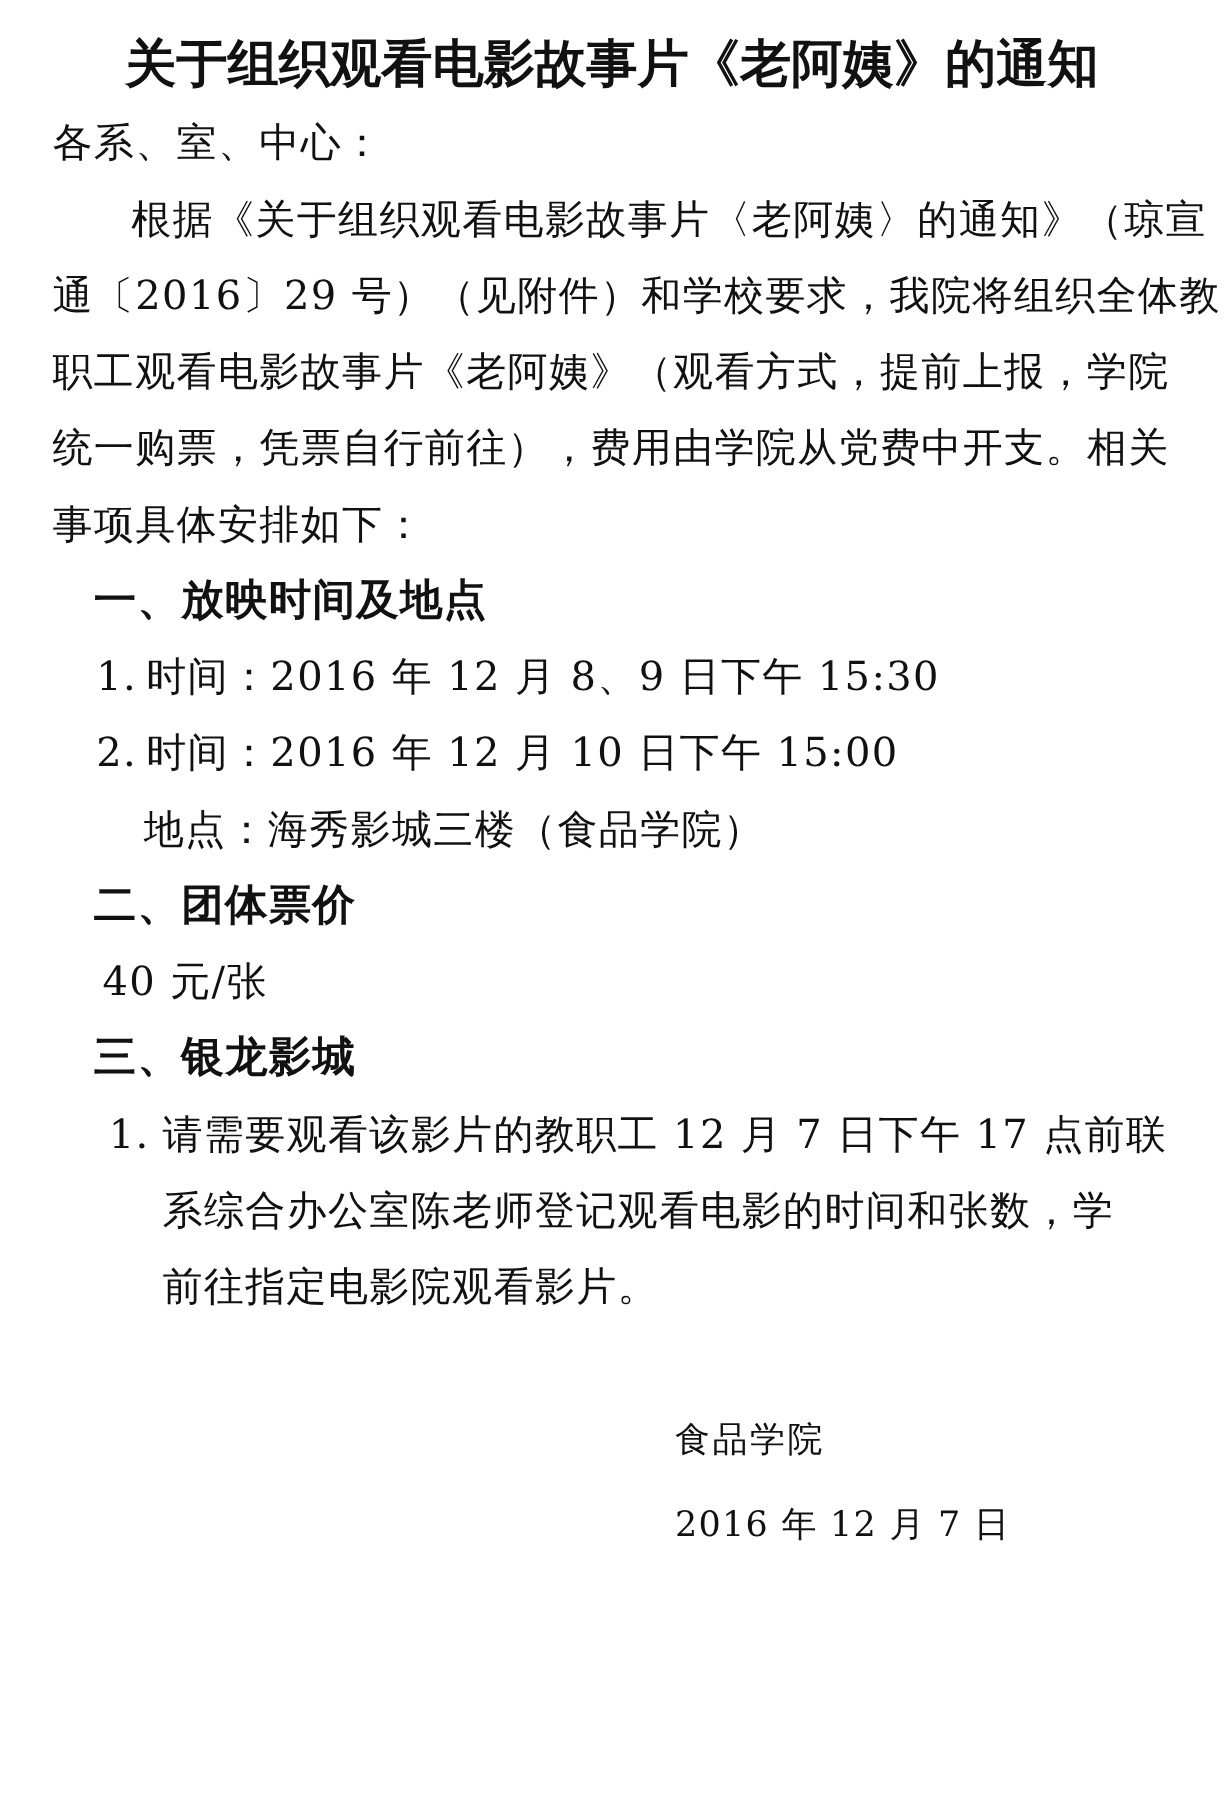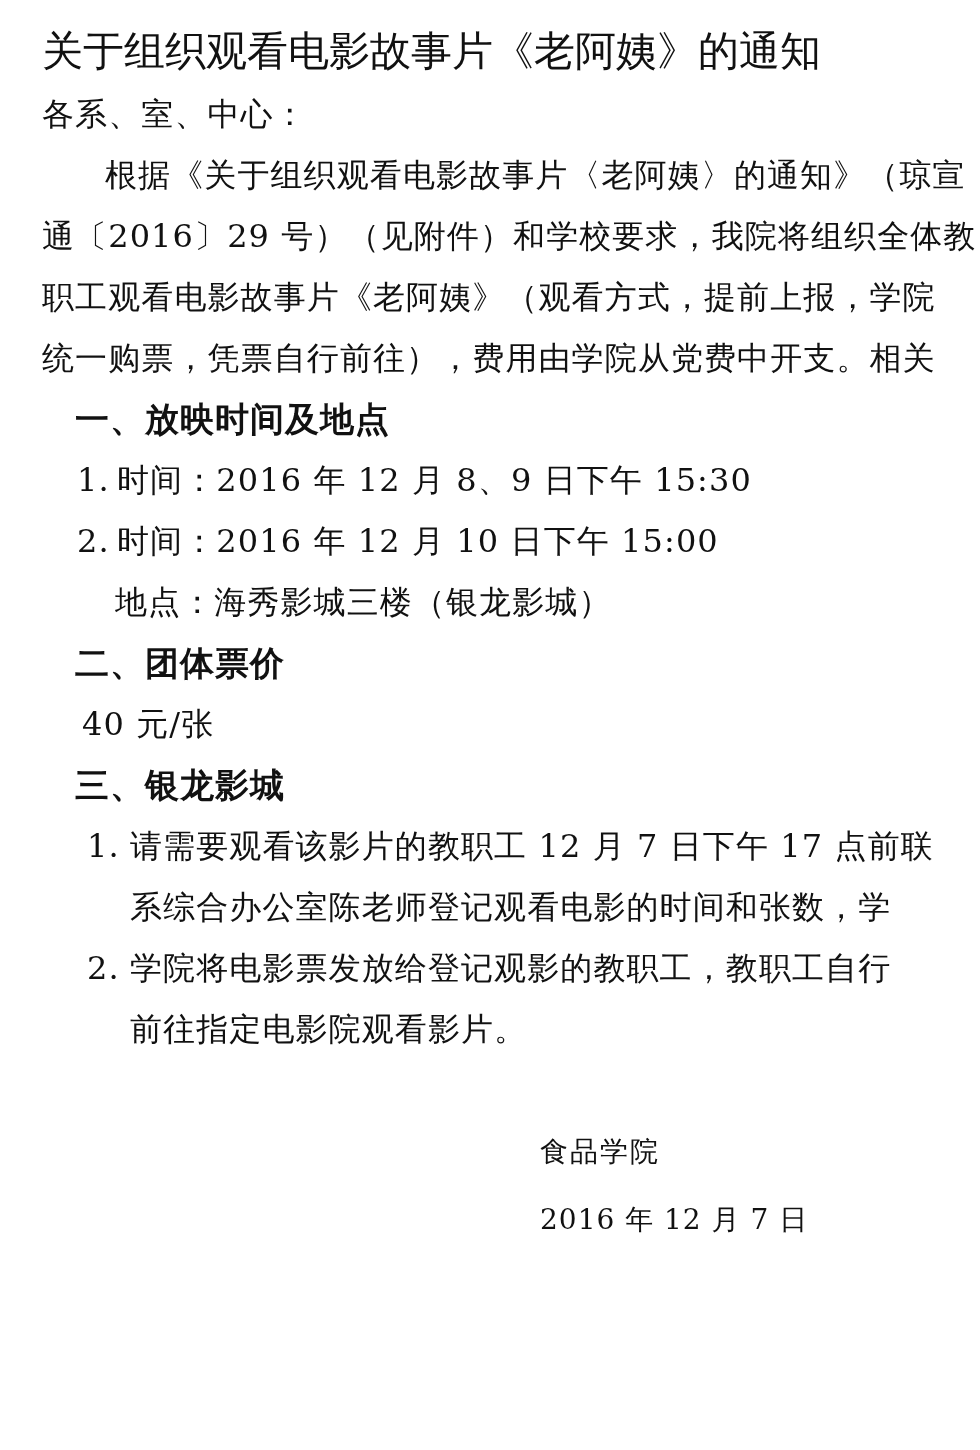--- a/index.html
+++ b/index.html
@@ -18,24 +18,24 @@
     box-sizing: border-box;
     width: 980px;
     height: 1450px;
     padding: 24px 43px 0 42px;
     background: #ffffff;
   }
   .title {
     margin: 0 0 6px 0;
     height: 54px;
     line-height: 54px;
-    text-align: left;
+    text-align: center;
     font-family: "Liberation Sans", sans-serif;
     font-size: 41px;
-    font-weight: normal;
+    font-weight: bold;
     letter-spacing: 0px;
     white-space: nowrap;
   }
   .line {
     height: 61px;
     line-height: 61px;
     font-size: 32px;
     letter-spacing: 1.1px;
     white-space: nowrap;
   }
@@ -72,46 +72,44 @@
 <div class="page">
 
   <h1 class="title">关于组织观看电影故事片《老阿姨》的通知</h1>
 
   <div class="line">各系、室、中心：</div>
 
   <div class="line para-first">根据《关于组织观看电影故事片〈老阿姨〉的通知》（琼宣</div>
   <div class="line">通〔2016〕29 号）（见附件）和学校要求，我院将组织全体教</div>
   <div class="line">职工观看电影故事片《老阿姨》（观看方式，提前上报，学院</div>
   <div class="line">统一购票，凭票自行前往），费用由学院从党费中开支。相关</div>
+  <div class="line">事项具体安排如下：</div>
 
   <div class="line heading">一、放映时间及地点</div>
 
   <div class="line s1-item">
     <span class="s1-num">1.</span><span>时间：2016 年 12 月 8、9 日下午 15:30</span>
   </div>
 
   <div class="line s1-item">
     <span class="s1-num">2.</span><span>时间：2016 年 12 月 10 日下午 15:00</span>
   </div>
-  <div class="line s1-place">地点：海秀影城三楼（银龙影城）</div>
+  <div class="line s1-place">地点：海秀影城三楼（食品学院）</div>
 
   <div class="line heading">二、团体票价</div>
 
   <div class="line price-line">40 元/张</div>
 
   <div class="line heading">三、银龙影城</div>
 
   <div class="line s3-first">
     <span class="s3-num">1.</span><span>请需要观看该影片的教职工 12 月 7 日下午 17 点前联</span>
   </div>
   <div class="line s3-cont">系综合办公室陈老师登记观看电影的时间和张数，学</div>
 
-  <div class="line s3-first">
-    <span class="s3-num">2.</span><span>学院将电影票发放给登记观影的教职工，教职工自行</span>
-  </div>
   <div class="line s3-cont">前往指定电影院观看影片。</div>
 
   <div class="spacer"></div>
 
   <div class="sig-block">
     <div class="sig-line">食品学院</div>
     <div class="sig-line date-line">2016 年 12 月 7 日</div>
   </div>
 
 </div>

